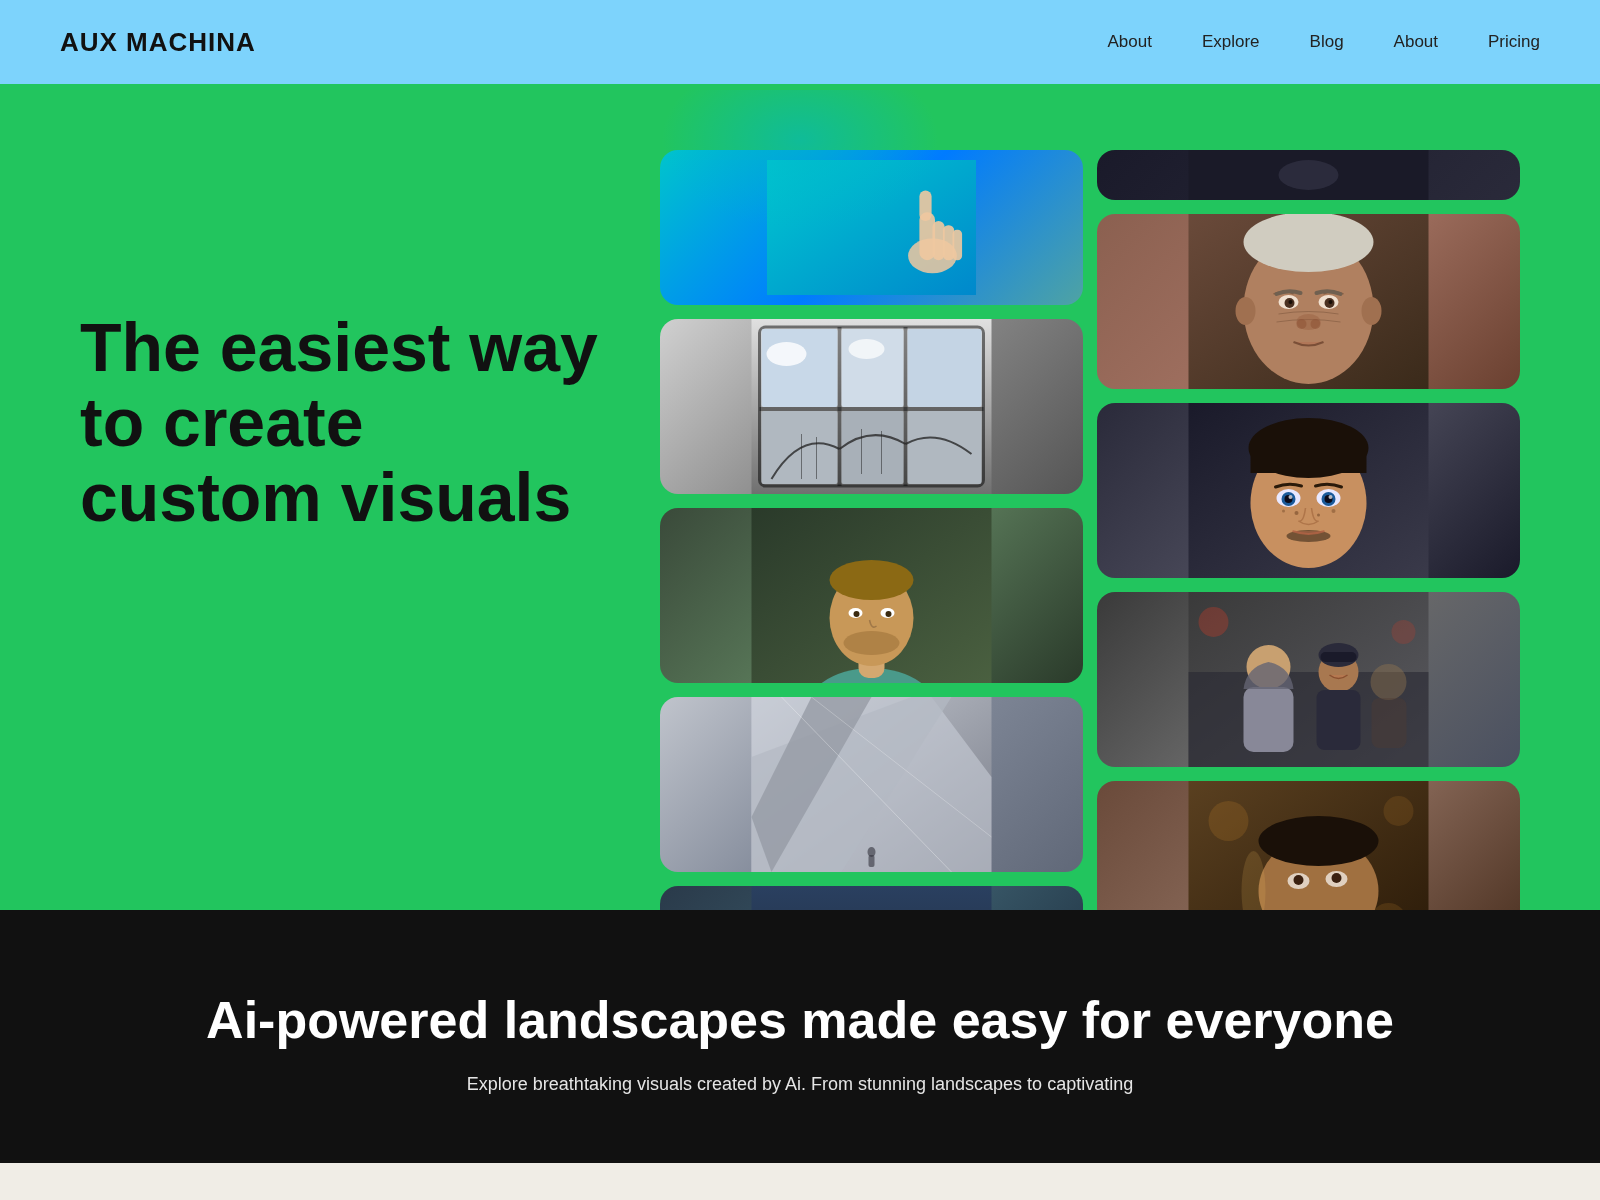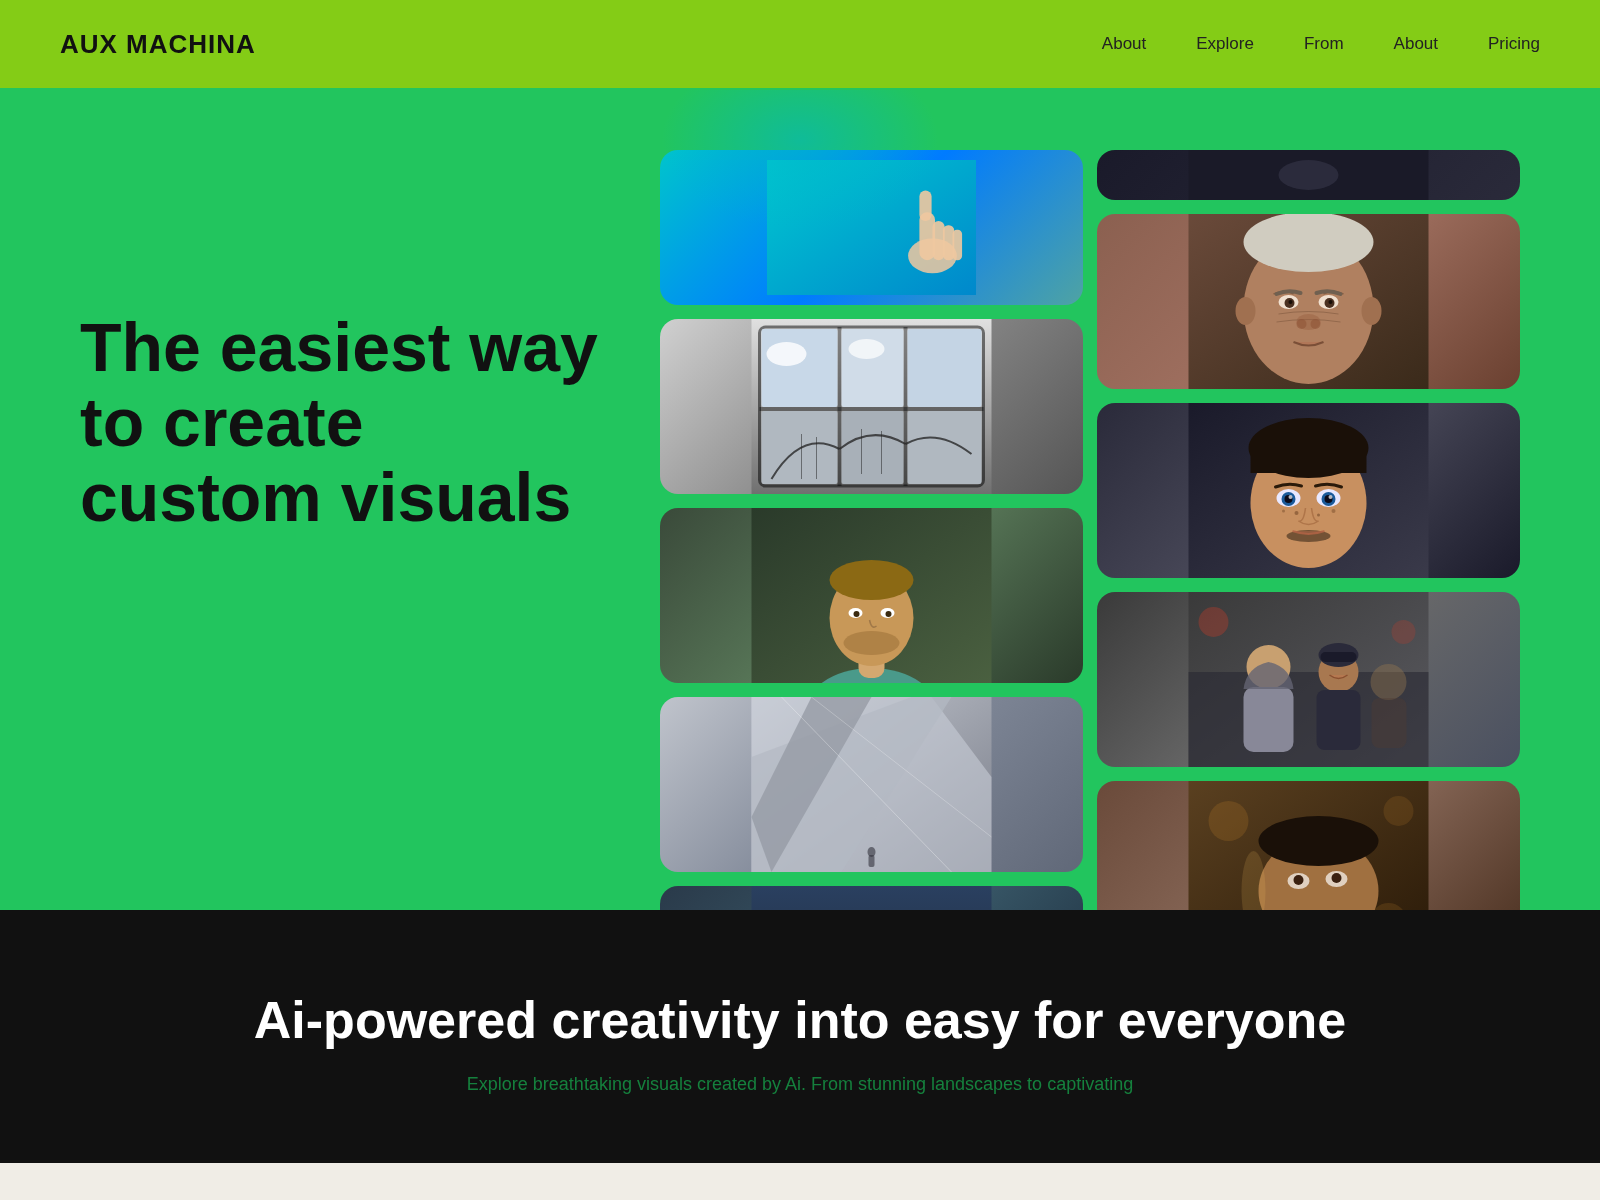--- a/index.html
+++ b/index.html
@@ -6,22 +6,22 @@
     body {
       font-family: -apple-system, BlinkMacSystemFont, 'Segoe UI', sans-serif;
       background: #f0ede6;
       width: 1600px;
       min-height: 1200px;
       overflow-x: hidden;
     }
 
     
     .navbar {
-      background: #84cc16;
-      border-bottom: 2px solid #22c55e;
+      background: #7dd3fc;
+      border-bottom: 6px solid #22c55e;
       padding: 0 60px;
       height: 90px;
       display: flex;
       align-items: center;
       justify-content: space-between;
       position: relative;
       z-index: 10;
     }
     .nav-logo {
       font-size: 26px;
@@ -198,35 +198,35 @@
       min-height: 200px;
     }
     .bottom-title {
       font-size: 52px;
       font-weight: 700;
       color: #ffffff;
       margin-bottom: 20px;
     }
     .bottom-subtitle {
       font-size: 18px;
-      color: #15803d;
+      color: #e5e5e5;
       max-width: 700px;
       margin: 4px auto;
       line-height: 1.6;
     }
   </style>
 </head>
 <body>
 
 <nav class="navbar">
   <div class="nav-logo">AUX MACHINA</div>
   <div class="nav-links">
     <a href="#">About</a>
     <a href="#">Explore</a>
-    <a href="#">From</a>
+    <a href="#">Blog</a>
     <a href="#">About</a>
     <a href="#">Pricing</a>
   </div>
 </nav>
 
 <section class="hero">
 
   <div class="teal-blur"></div>
 
   <div class="hero-text">
@@ -533,15 +533,15 @@
           <circle cx="40" cy="40" r="20" fill="rgba(180,120,40,0.25)"></circle>
           <circle cx="210" cy="30" r="15" fill="rgba(180,120,40,0.2)"></circle>
           <circle cx="200" cy="140" r="18" fill="rgba(180,120,40,0.2)"></circle>
         </svg>
       </div>
     </div>
   </div>
 </section>
 
 <section class="bottom-section">
-  <h2 class="bottom-title">Ai-powered creativity into easy for everyone</h2>
+  <h2 class="bottom-title">Ai-powered landscapes made easy for everyone</h2>
   <p class="bottom-subtitle">Explore breathtaking visuals created by Ai. From stunning landscapes to captivating</p>
 </section>
 
 </body></html>

